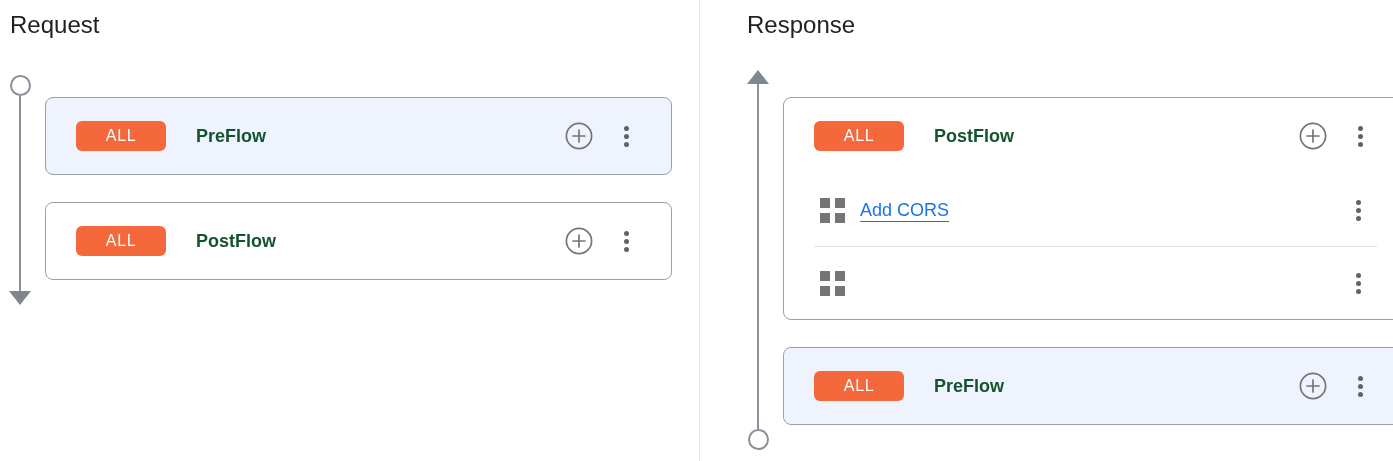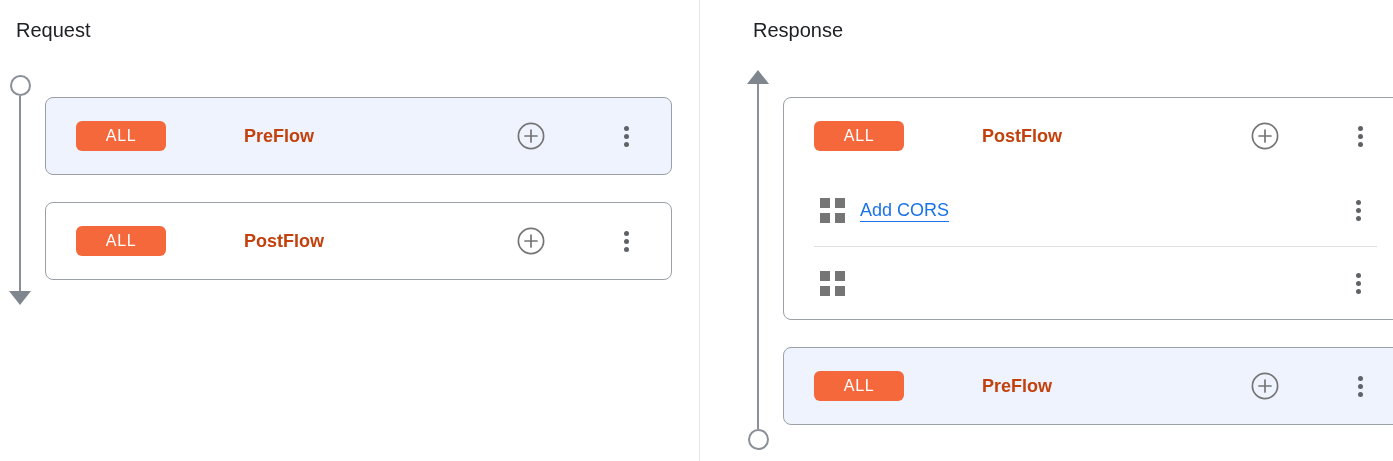--- a/index.html
+++ b/index.html
@@ -6,22 +6,22 @@
   .app {
     position: relative; width: 1393px; height: 461px;
     background: #ffffff; overflow: hidden;
     font-family: "Liberation Sans", sans-serif; color: #202124;
   }
   .panel { position: absolute; top: 0; height: 461px; }
   .panel-request { left: 0; width: 700px; border-right: 1px solid #e4e6e9; box-sizing: border-box; }
   .panel-response { left: 719px; width: 692px; }
 
   .panel-title {
-    position: absolute; top: 12px; margin: 6px;
-    font-size: 20px; font-weight: 400; line-height: 25px; color: #202124;
+    position: absolute; top: 12px; margin: 0;
+    font-size: 24px; font-weight: 400; line-height: 25px; color: #202124;
   }
   .panel-request .panel-title { left: 10px; }
   .panel-response .panel-title { left: 28px; }
 
   
   .timeline { position: absolute; width: 22px; display: flex; flex-direction: column; align-items: center; }
   .timeline-request { left: 9px; top: 75px; height: 230px; }
   .timeline-response { left: 28px; top: 70px; height: 380px; }
   .tl-circle {
     width: 17px; height: 17px; border: 2px solid #8a8f98; border-radius: 50%;
@@ -42,28 +42,28 @@
   
   .cards { position: absolute; top: 97px; display: flex; flex-direction: column; gap: 27px; }
   .panel-request .cards { left: 45px; width: 627px; }
   .panel-response .cards { left: 64px; width: 623px; }
   .flow-card {
     border: 1px solid #9aa0a6; border-radius: 8px; background: #ffffff;
     box-sizing: border-box;
   }
   .flow-card.highlighted { background: #eef3fd; }
 
-  .flow-header { display: flex; align-items: center; height: 76px; padding: 0 40px 0 30px; gap: 48px; }
+  .flow-header { display: flex; align-items: center; height: 76px; padding: 0 40px 0 30px; }
   .badge {
     display: inline-flex; align-items: center; justify-content: center;
     width: 90px; height: 30px; border-radius: 6px;
     background: #f4683b; color: #ffffff; font-size: 16px; letter-spacing: 0.6px;
     flex: 0 0 auto;
   }
-  .flow-name { margin-left: 30px; font-size: 18px; font-weight: bold; color: #c2410c; }
+  .flow-name { margin-left: 30px; font-size: 18px; font-weight: bold; color: #14532d; }
   .spacer { flex: 1 1 auto; }
 
   .icon-btn {
     display: flex; align-items: center; justify-content: center;
     background: none; border: none; padding: 0; cursor: pointer;
   }
   .add-btn { width: 28px; height: 28px; margin-right: 29px; }
   .kebab { width: 9px; height: 23px; flex-direction: column; justify-content: center; gap: 3px; }
   .kebab i { display: block; width: 5px; height: 5px; border-radius: 50%; background: #5f6368; }
 

